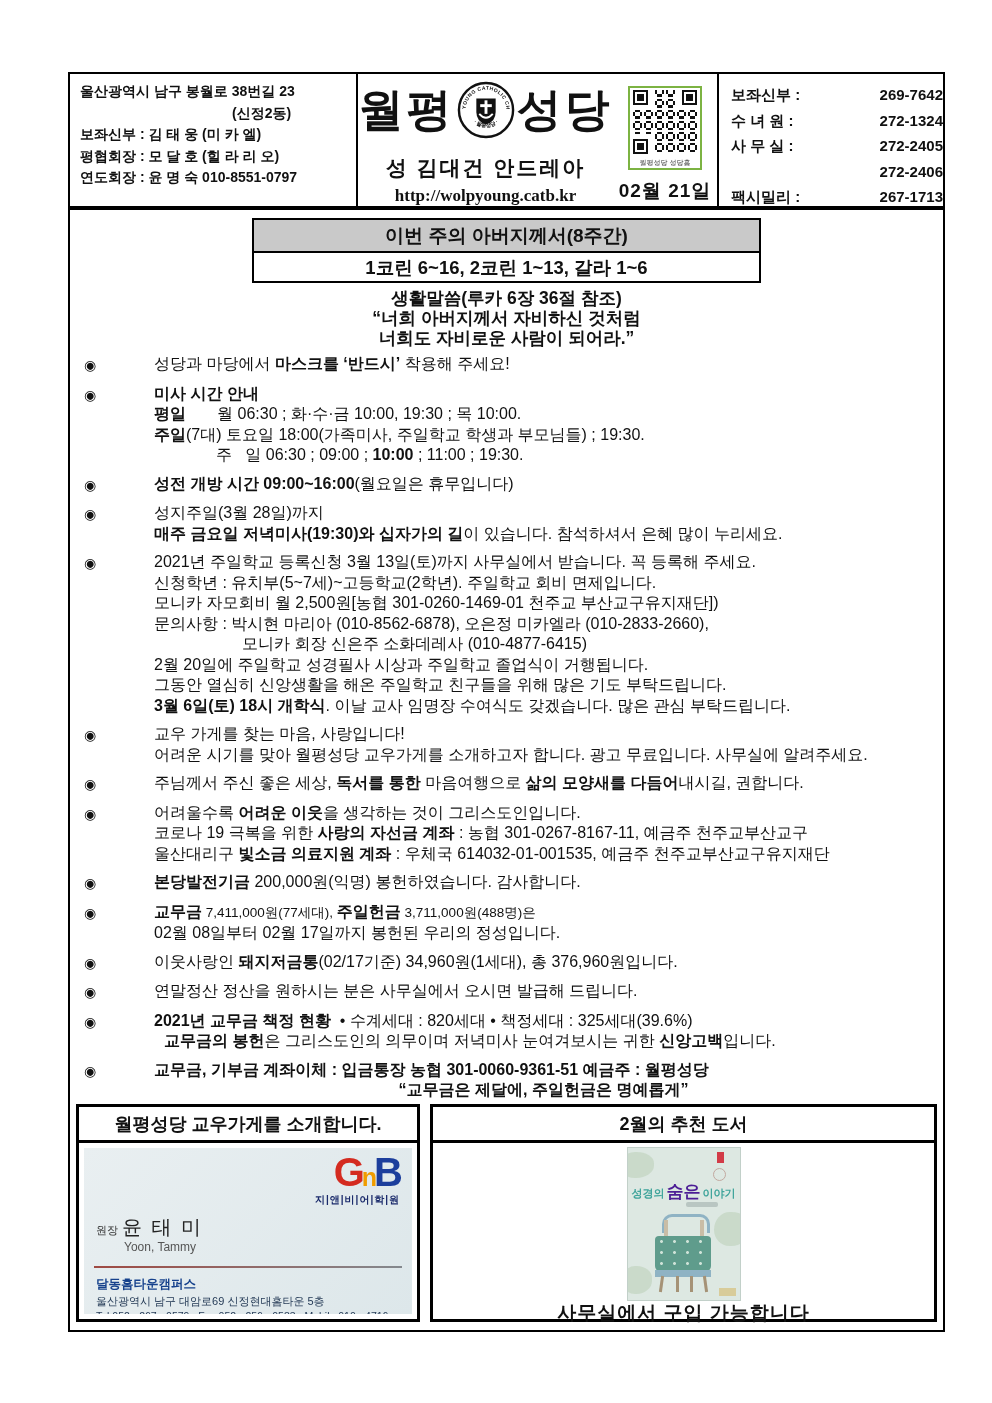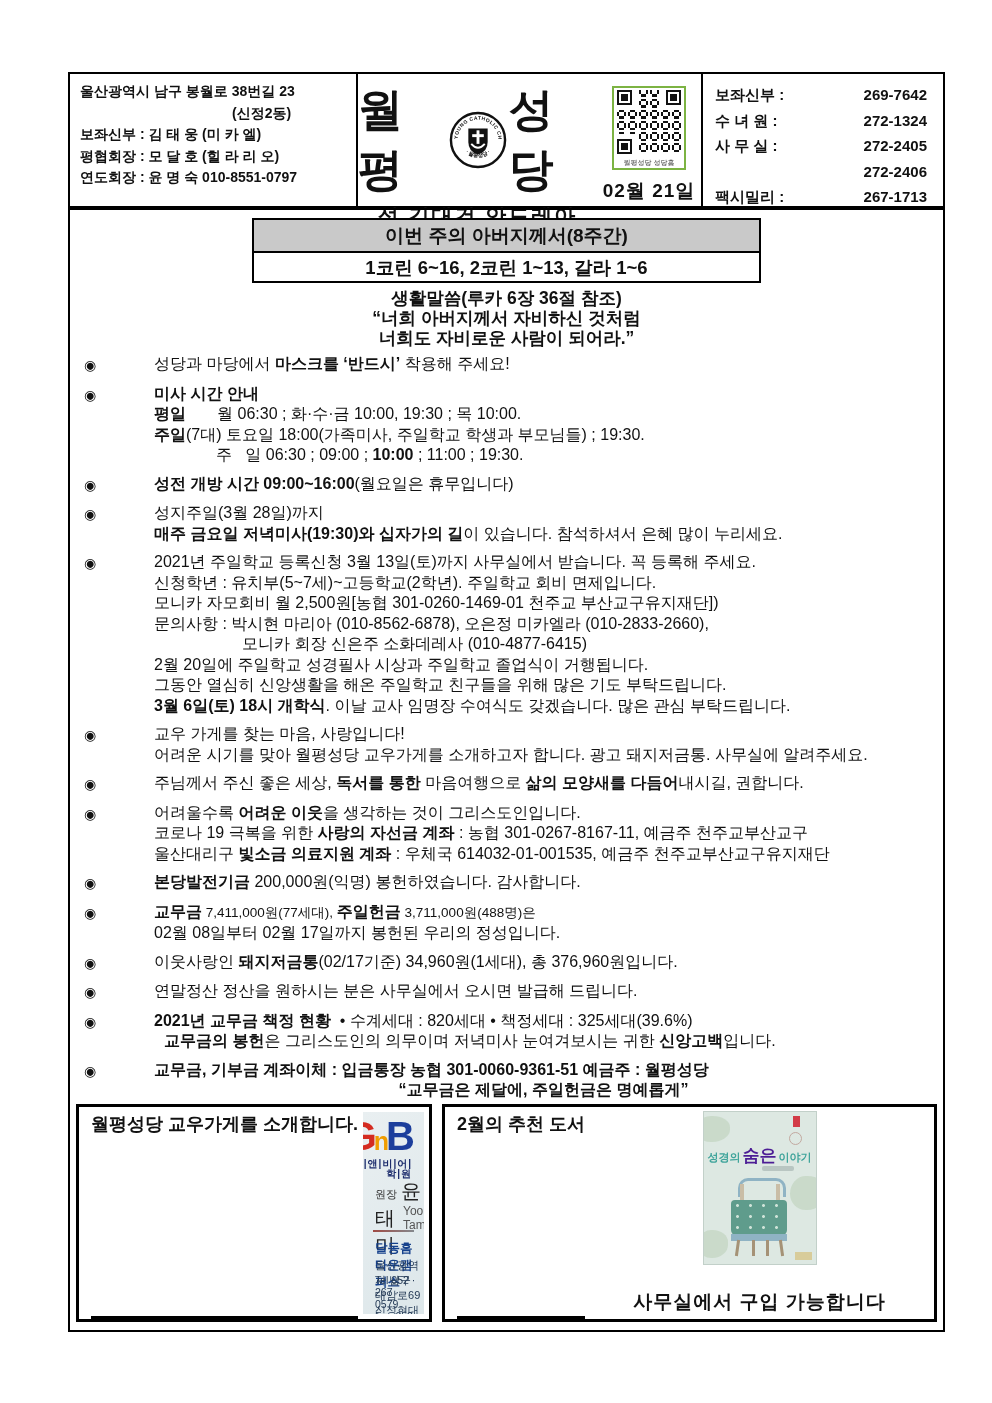--- a/index.html
+++ b/index.html
@@ -9,48 +9,48 @@
   
   .header-box{position:absolute;left:68px;top:72px;width:873px;height:132px;border:2px solid #000;display:flex;}
   .h-left{width:268px;border-right:2px solid #000;padding:7px 8px 4px 10px;}
   .addr-line{font-size:14px;font-weight:700;line-height:21.5px;white-space:pre-wrap;}
   .addr-line.ind{padding-left:152px;}
   .h-center{flex:1;display:flex;border-right:2px solid #000;}
   .name-block{flex:1;display:flex;flex-direction:column;align-items:center;padding-top:6px;}
   .church-name{display:flex;align-items:center;gap:2px;}
   .church-name .big{font-size:45px;font-weight:900;letter-spacing:3px;}
   .seal{width:58px;height:58px;}
-  .subtitle{font-size:21px;font-weight:800;letter-spacing:2px;margin-top:2px;}
+  .subtitle{font-size:21px;font-weight:800;letter-spacing:2px;margin-top:14px;}
   .url{font-family:"Liberation Serif","DejaVu Serif",serif;font-size:17px;font-weight:700;margin-top:4px;}
   .qr-block{width:104px;display:flex;flex-direction:column;align-items:center;padding-top:12px;}
   .qr-frame{border:2px solid #7cb342;background:#fff;padding:2px 3px 1px 3px;}
   .qr-caption{font-size:7px;text-align:center;line-height:9px;color:#333;}
   .date{font-size:19px;font-weight:800;letter-spacing:1px;margin-top:8px;white-space:nowrap;}
-  .h-right{width:212px;padding:8px 16px 4px 12px;}
+  .h-right{width:212px;padding:8px 0 4px 12px;}
   .phone-line{display:flex;justify-content:space-between;font-size:15px;font-weight:700;line-height:25.5px;white-space:pre;}
 
   
   .body-box{position:absolute;left:68px;top:208px;width:873px;height:1120px;border:2px solid #000;}
   .title-box{width:505px;margin:8px auto 0;border:2px solid #000;text-align:center;}
   .title-bar{background:#c9c9c9;font-size:19px;font-weight:800;padding:3px 0 2px;border-bottom:2px solid #000;}
   .readings{font-size:18.5px;font-weight:600;padding:2px 0 1px;}
   .life-word{text-align:center;font-size:17.5px;font-weight:800;line-height:20px;margin-top:5px;}
 
   .items{padding:6px 10px 0 14px;font-size:16px;line-height:20.5px;}
   .item{display:flex;margin-bottom:8px;}
   .marker{width:26px;font-size:14px;flex:none;padding-top:1px;}
   .content{flex:1;}
   .line{white-space:pre-wrap;margin-left:44px;}
   .line.center{text-align:center;}
   .b{font-weight:800;}
   .sm{font-size:13.5px;}
 
   
   .shops-row{position:absolute;left:6px;right:6px;bottom:8px;height:218px;display:flex;gap:10px;}
-  .panel{border:3px solid #000;background:#fff;display:flex;flex-direction:row;padding-left:12px;}
+  .panel{border:3px solid #000;background:#fff;display:flex;flex-direction:column;}
   .panel-h{font-size:18px;font-weight:800;text-align:center;padding:5px 0 4px;border-bottom:3px solid #000;}
   .panel-shop{width:338px;flex:none;}
   .panel-virtue{width:156px;flex:none;}
   .panel-book{flex:1;}
 
   .card{flex:1;margin:5px;background:linear-gradient(135deg,#e9eff1,#dde7ea);position:relative;padding:6px 10px;overflow:hidden;}
   .gnb{position:absolute;top:4px;right:12px;text-align:right;line-height:1;}
   .gnb .lg{font-weight:900;letter-spacing:-3px;}
   .gnb .g{font-size:40px;}
   .gnb .n{font-size:25px;}
@@ -414,21 +414,21 @@
             <div class="line" style="padding-left: 88px;"><span>모니카 회장 신은주 소화데레사 (010-4877-6415)</span></div>
             <div class="line"><span>2월 20일에 주일학교 성경필사 시상과 주일학교 졸업식이 거행됩니다.</span></div>
             <div class="line"><span>그동안 열심히 신앙생활을 해온 주일학교 친구들을 위해 많은 기도 부탁드립니다.</span></div>
             <div class="line"><span class="b ">3월 6일(토) 18시 개학식</span><span>. 이날 교사 임명장 수여식도 갖겠습니다. 많은 관심 부탁드립니다.</span></div>
           </div>
         </div>
         <div class="item">
           <span class="marker">◉</span>
           <div class="content">
             <div class="line"><span>교우 가게를 찾는 마음, 사랑입니다!</span></div>
-            <div class="line"><span>어려운 시기를 맞아 월평성당 교우가게를 소개하고자 합니다. 광고 돼지저금통. 사무실에 알려주세요.</span></div>
+            <div class="line"><span>어려운 시기를 맞아 월평성당 교우가게를 소개하고자 합니다. 광고 무료입니다. 사무실에 알려주세요.</span></div>
           </div>
         </div>
         <div class="item">
           <span class="marker">◉</span>
           <div class="content">
             <div class="line"><span>주님께서 주신 좋은 세상, </span><span class="b ">독서를 통한</span><span> 마음여행으로 </span><span class="b ">삶의 모양새를 다듬어</span><span>내시길, 권합니다.</span></div>
           </div>
         </div>
         <div class="item">
           <span class="marker">◉</span>

